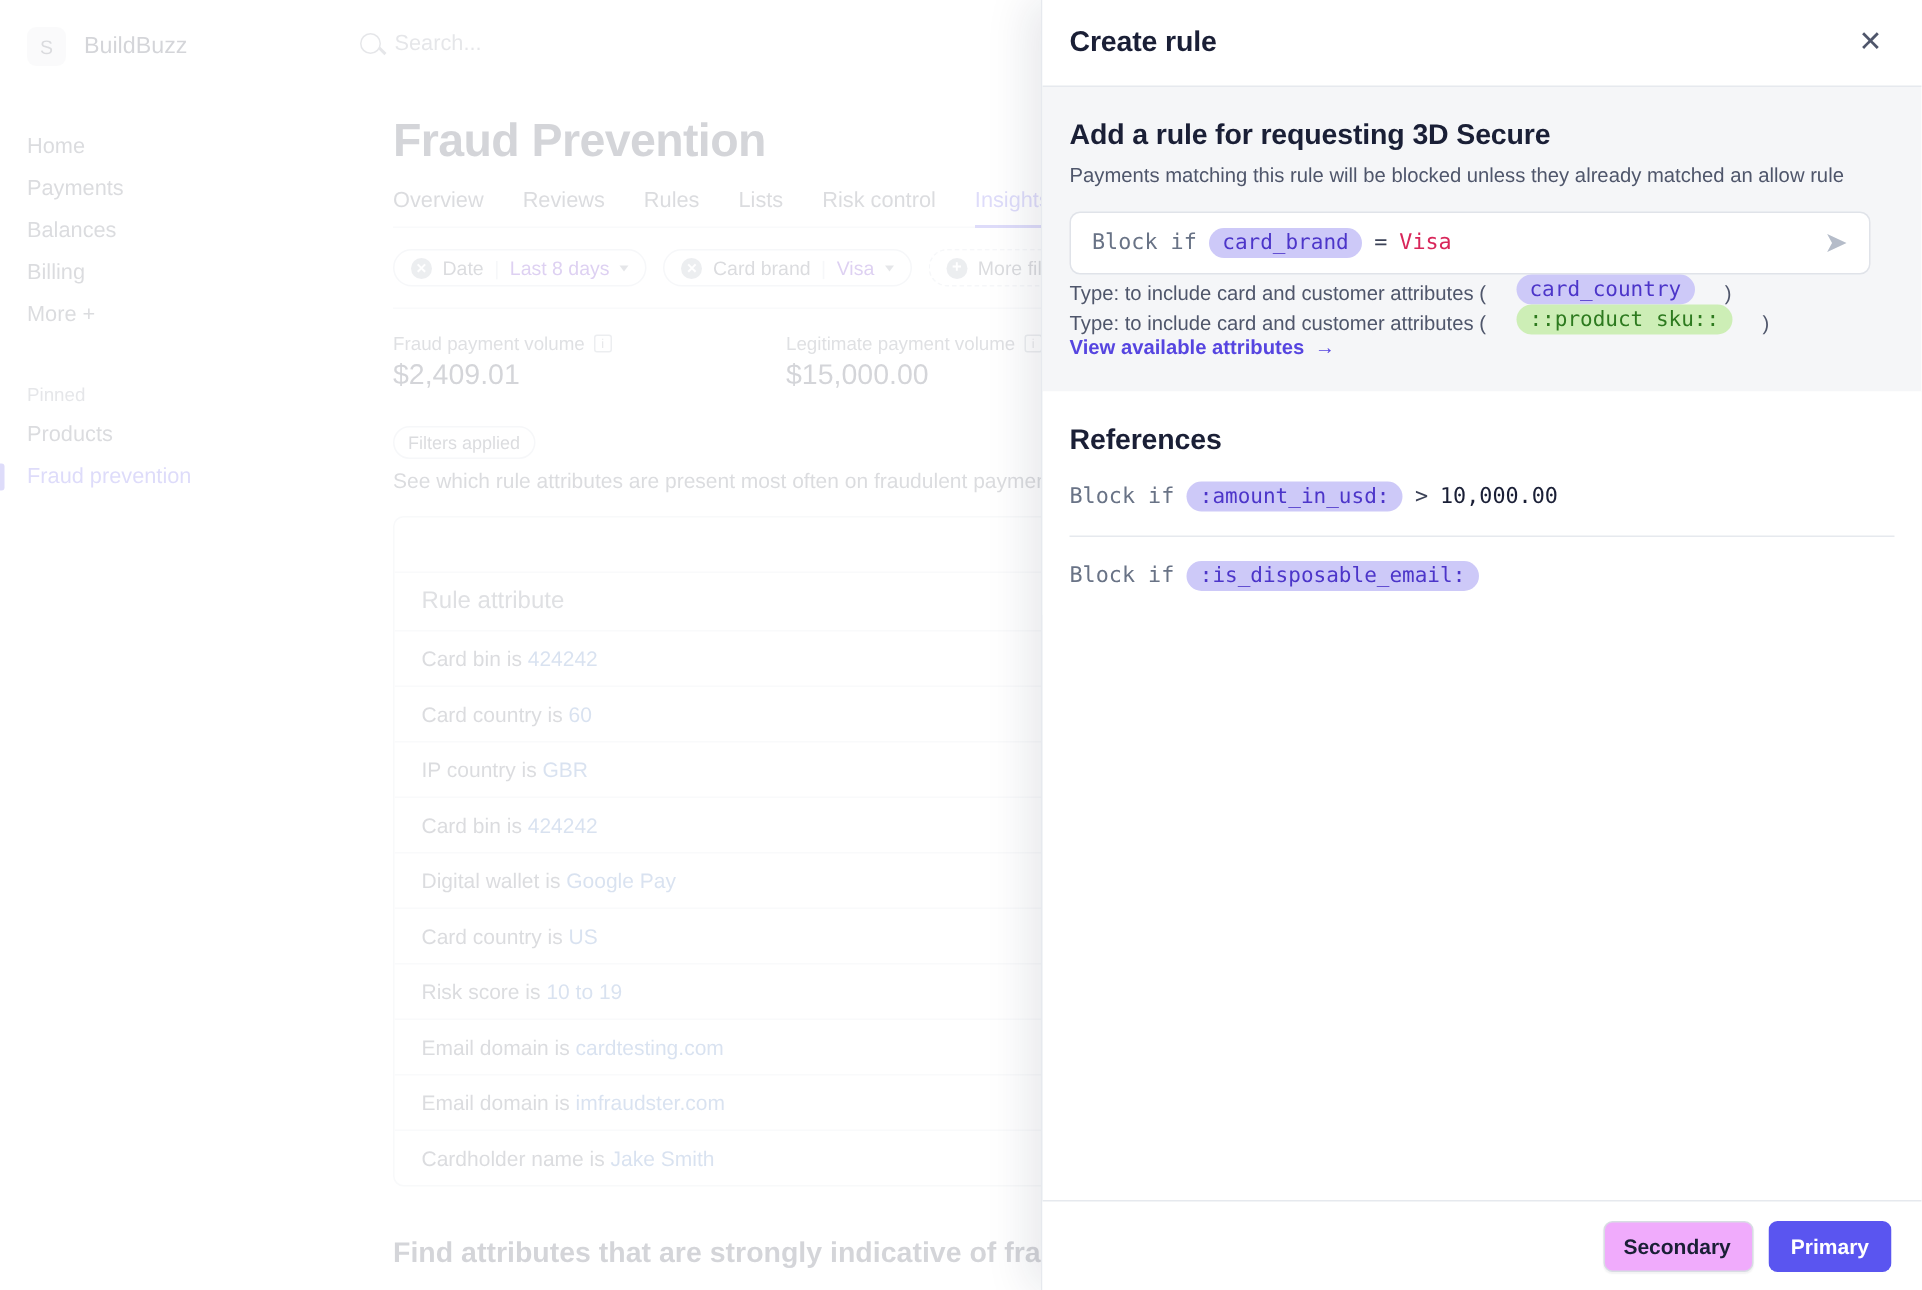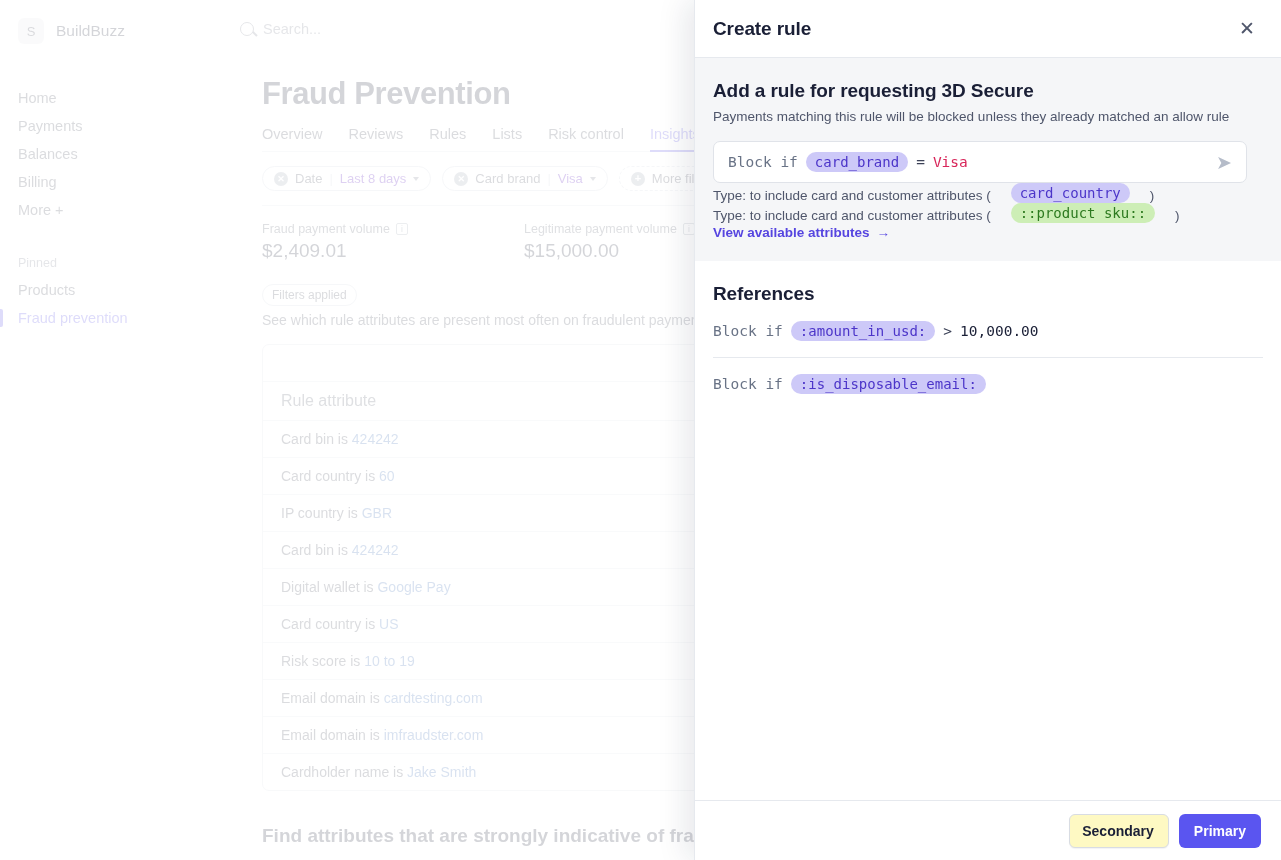--- a/index.html
+++ b/index.html
@@ -404,21 +404,21 @@
   .btn {
     font-family: "Liberation Sans", sans-serif;
     font-size: 14px;
     font-weight: 700;
     border-radius: 6px;
     padding: 8px 14px;
     cursor: pointer;
     border: 1px solid transparent;
   }
   .btn-secondary {
-    background: #fef9c3;
+    background: #f0abfc;
     border-color: #d8dce3;
     color: #1a1f36;
     box-shadow: 0 1px 1px rgba(16,24,40,0.05);
     padding-left: 12px;
   }
   .btn-primary {
     background: #5a55f0;
     color: #ffffff;
   }
 </style>

